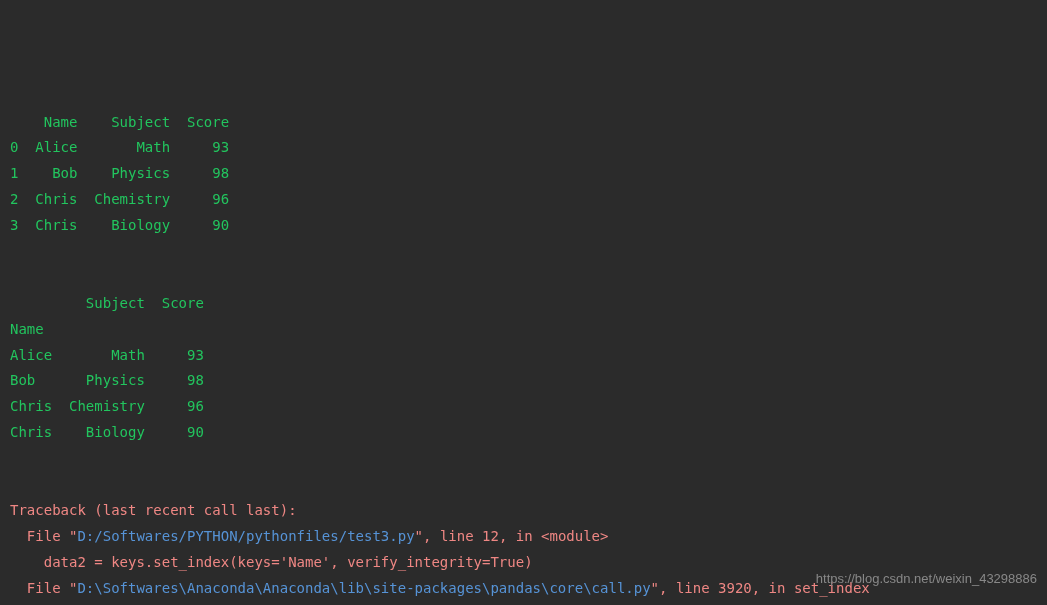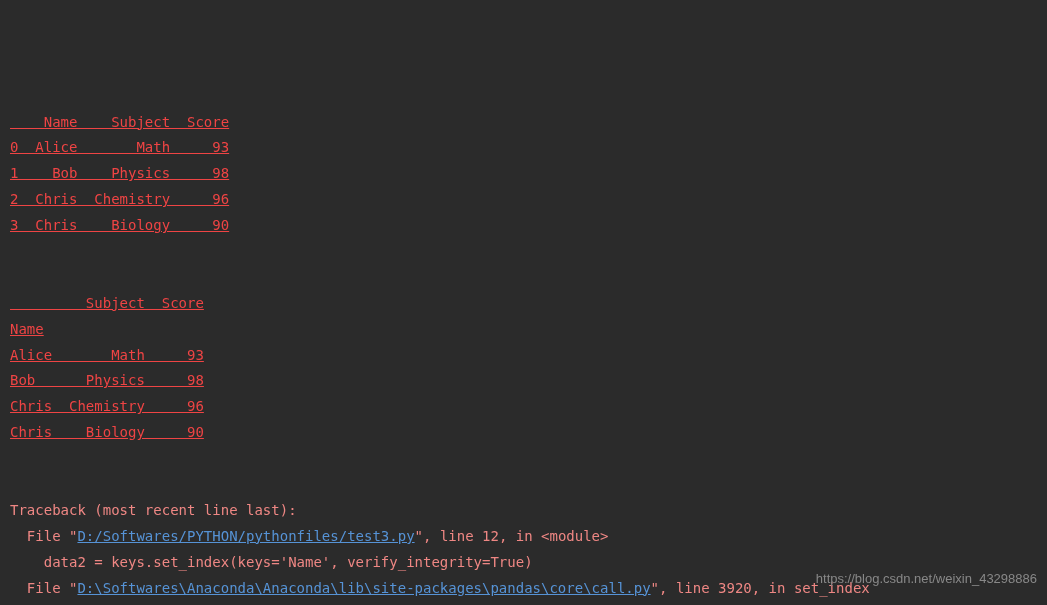--- a/index.html
+++ b/index.html
@@ -14,29 +14,27 @@
       font-size: 14px;
       line-height: 1.85;
       padding: 6px 10px;
       width: 1047px;
       height: 605px;
       overflow: hidden;
       white-space: pre;
       position: relative;
     }
     .normal {
-      color: #ef4444;
-      text-decoration: underline;
+      color: #22c55e;
     }
     .error {
       color: #ef8784;
     }
     .link {
       color: #5693d6;
-      text-decoration: underline;
     }
     .watermark {
       position: absolute;
       bottom: 14px;
       right: 10px;
       color: #888888;
       font-size: 13px;
       font-family: Arial, sans-serif;
       white-space: normal;
     }
@@ -54,21 +52,21 @@
 
 
 <span>         Subject  Score</span>
 <span>Name</span>
 <span>Alice       Math     93</span>
 <span>Bob      Physics     98</span>
 <span>Chris  Chemistry     96</span>
 <span>Chris    Biology     90</span>
 
 
-</div><div class="error"><span>Traceback (most recent line last):</span>
+</div><div class="error"><span>Traceback (last recent call last):</span>
 <span>  File "</span><span class="link">D:/Softwares/PYTHON/pythonfiles/test3.py</span><span>", line 12, in &lt;module&gt;</span>
 <span>    data2 = keys.set_index(keys='Name', verify_integrity=True)</span>
 <span>  File "</span><span class="link">D:\Softwares\Anaconda\Anaconda\lib\site-packages\pandas\core\call.py</span><span>", line 3920, in set_index</span>
 
 </div>
 
 
 <div class="watermark">https://blog.csdn.net/weixin_43298886</div>
 
 

